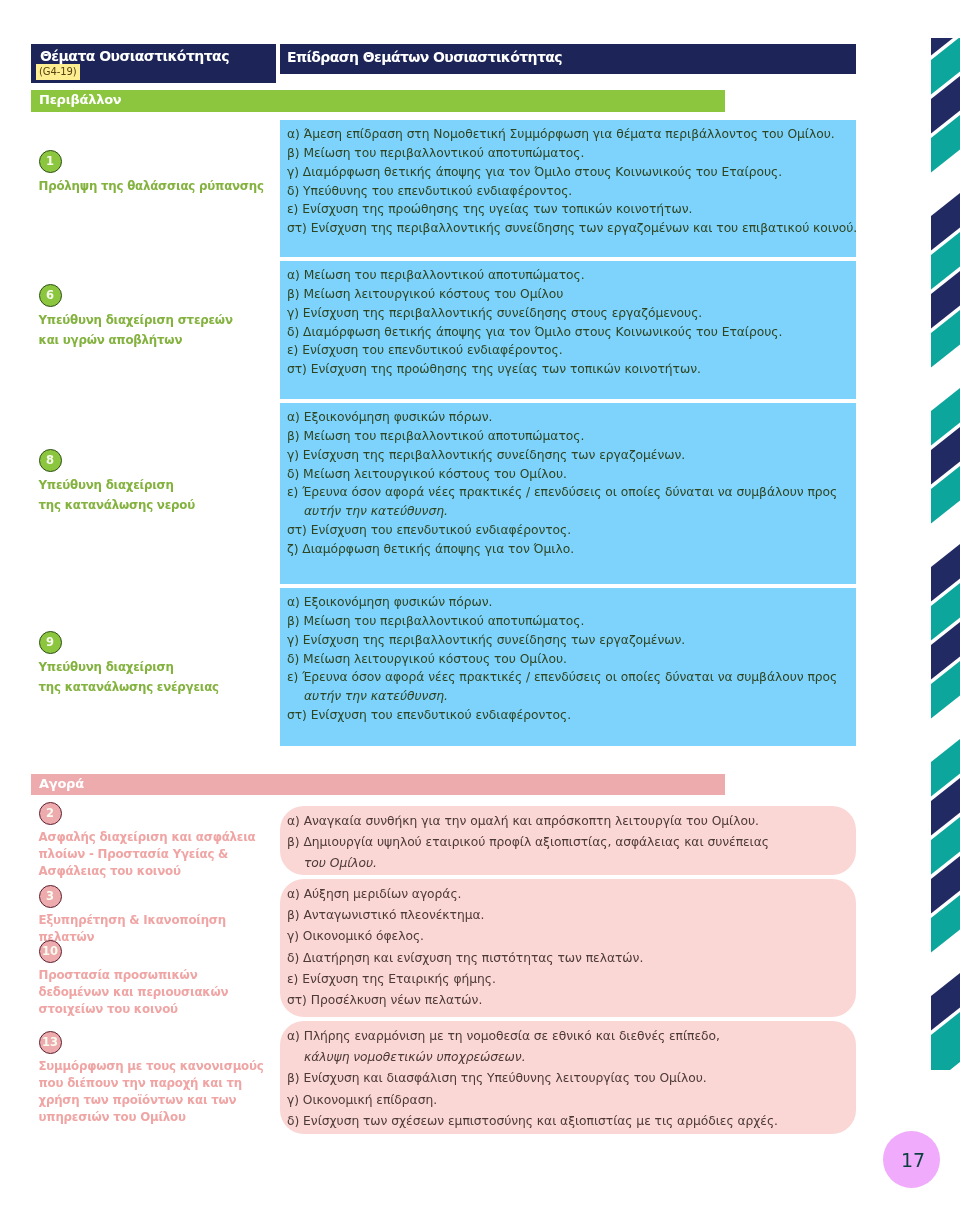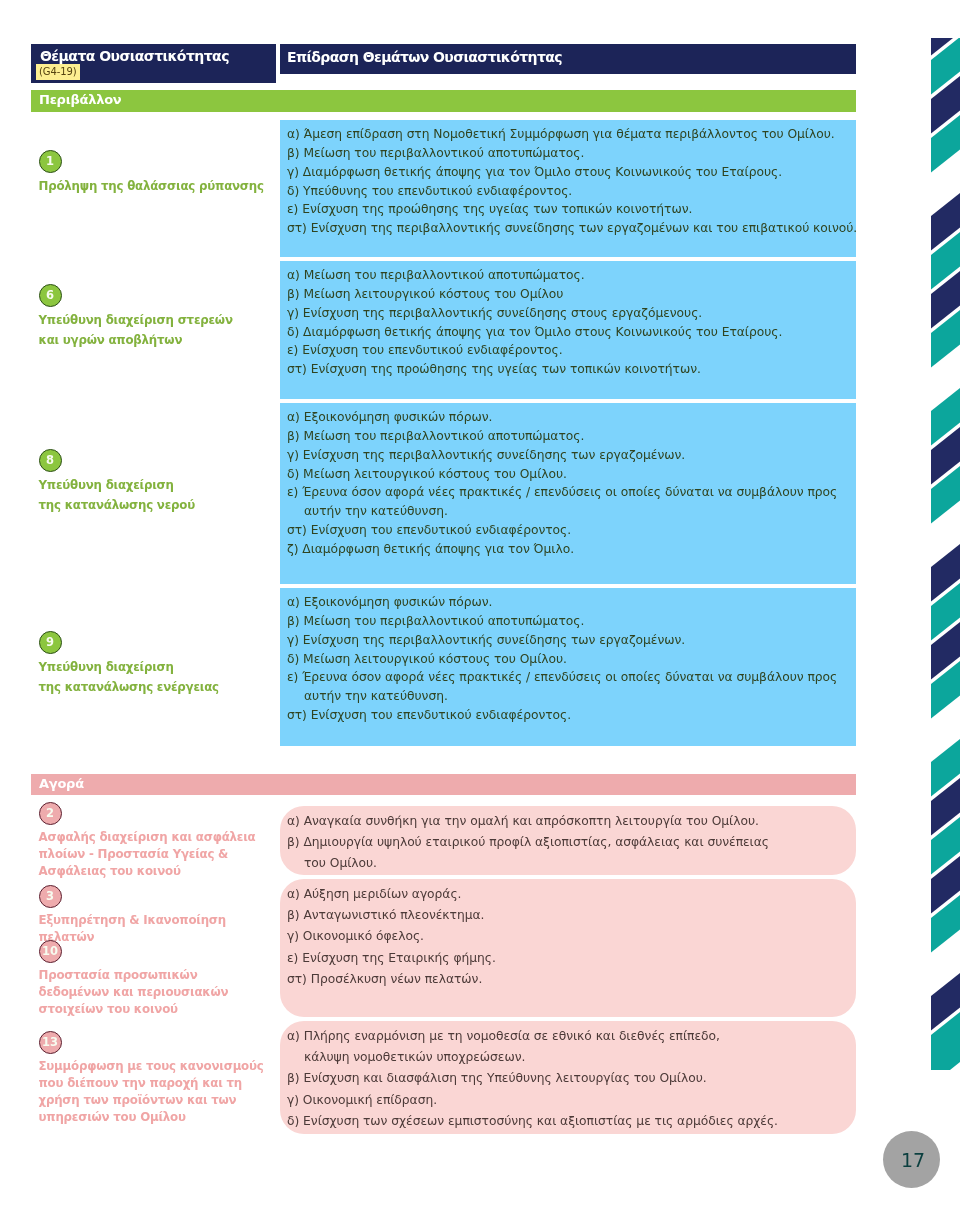--- a/index.html
+++ b/index.html
@@ -13,21 +13,21 @@
   .hdr-right{left:280px;top:44px;width:576px;height:30px;}
   .hdr-title{position:absolute;left:9px;top:4px;font-size:14px;font-weight:bold;
              letter-spacing:-0.55px;white-space:nowrap;}
   .hdr-badge{position:absolute;left:5px;top:20px;background:#fdee91;color:#554210;
              font-size:10px;padding:1px 3px 2px 3px;line-height:13px;white-space:nowrap;
              letter-spacing:-0.1px;}
   .hdr-rtitle{position:absolute;left:7px;top:5px;font-size:14px;font-weight:bold;
               letter-spacing:-0.6px;white-space:nowrap;}
 
   
-  .band{position:absolute;left:31px;width:825px;}
+  .band{position:absolute;left:31px;width:694px;}
   .band-label{position:absolute;left:8px;top:2px;font-size:13px;font-weight:bold;color:#ffffff;letter-spacing:-0.25px;}
 
   .band-env{top:90px;height:22px;background:#8cc63f;}
   .band-mkt{top:774px;height:21px;background:#eeabad;}
 
   
   .cell{position:absolute;left:280px;width:576px;}
   .cell-green{background:#7dd3fc;}
   .cell-pink{background:#fad6d4;border-radius:24px;}
   .c-g1{top:120px;height:137px;}
@@ -36,42 +36,42 @@
   .c-g4{top:588px;height:158px;}
   .c-p1{top:806px;height:69px;}
   .c-p2{top:879px;height:138px;}
   .c-p3{top:1021px;height:113px;}
 
   .impact{position:absolute;left:7px;top:5px;width:556px;
           font-size:12.3px;letter-spacing:-0.045px;}
   .impact-green{line-height:18.85px;color:#2f4421;}
   .impact-pink{line-height:21.2px;color:#4c3a38;}
   .impact div{white-space:pre;}
-  .ind{padding-left:17px;}
+  .ind{padding-left:17px;font-style:italic;}
 
   
   .topic{position:absolute;left:38.5px;width:238px;}
   .t-g1{top:150px;} .t-g2{top:284px;} .t-g3{top:449px;} .t-g4{top:631px;}
   .t-p1{top:802px;} .t-p2{top:885px;} .t-p3{top:940px;} .t-p4{top:1031px;}
 
   .badge{position:absolute;left:0;top:0;width:21px;height:21px;border-radius:50%;
          border:1.5px solid transparent;font-size:11.5px;font-weight:bold;color:#f7fbef;
          text-align:center;line-height:21px;}
   .badge-green{background:#8cc63f;border-color:#2c5016;}
   .badge-pink{background:#eeabad;border-color:#5c2030;}
 
   .tname{position:absolute;left:0;top:27px;width:225px;
          font-size:11.8px;font-weight:bold;white-space:nowrap;letter-spacing:-0.21px;}
   .tname-green{line-height:19.5px;color:#83b23e;}
   .tname-pink{line-height:17px;color:#f0a5a5;}
 
   
   .stripes{position:absolute;right:0;top:0;width:80px;height:1160px;overflow:hidden;}
   .pagenum{position:absolute;left:883px;top:1131px;width:57px;height:57px;border-radius:50%;
-           background:#a3a3a3;color:#0b3f3f;font-size:19px;text-align:center;line-height:59px;
+           background:#f0abfc;color:#0b3f3f;font-size:19px;text-align:center;line-height:59px;
            padding-left:3px;box-sizing:border-box;}
 </style>
 </head>
 <body>
 
 <div class="page">
 
   <div class="hdr hdr-left">
     <div class="hdr-title">Θέματα Ουσιαστικότητας</div>
     <div class="hdr-badge">(G4-19)</div>
@@ -191,20 +191,21 @@
       <div>Προστασία προσωπικών</div>
       <div>δεδομένων και περιουσιακών</div>
       <div>στοιχείων του κοινού</div>
     </div>
   </div>
   <div class="cell cell-pink c-p2">
     <div class="impact impact-pink">
       <div>α) Αύξηση μεριδίων αγοράς.</div>
       <div>β) Ανταγωνιστικό πλεονέκτημα.</div>
       <div>γ) Οικονομικό όφελος.</div>
+      <div>δ) Διατήρηση και ενίσχυση της πιστότητας των πελατών.</div>
       <div>ε) Ενίσχυση της Εταιρικής φήμης.</div>
       <div>στ) Προσέλκυση νέων πελατών.</div>
     </div>
   </div>
 
   <div class="topic t-p4">
     <div class="badge badge-pink">13</div>
     <div class="tname tname-pink">
       <div>Συμμόρφωση με τους κανονισμούς</div>
       <div>που διέπουν την παροχή και τη</div>

